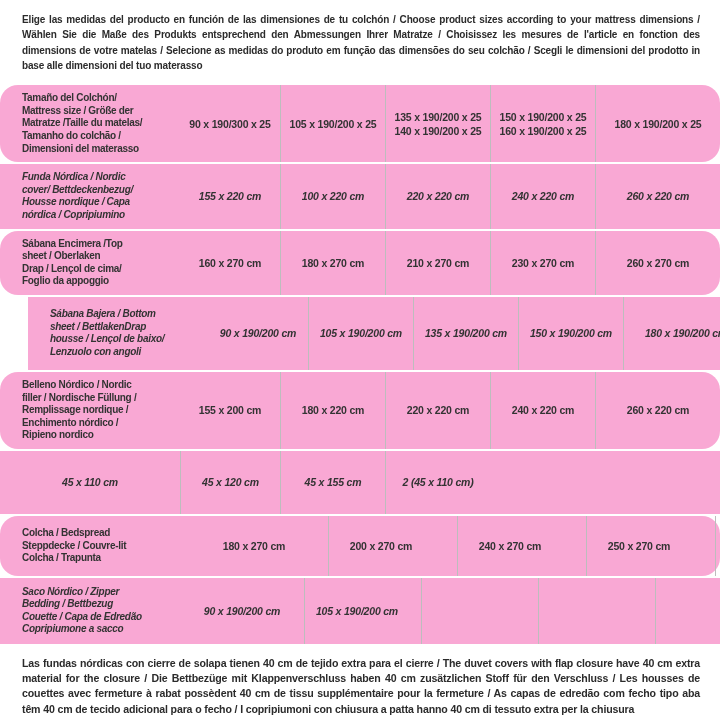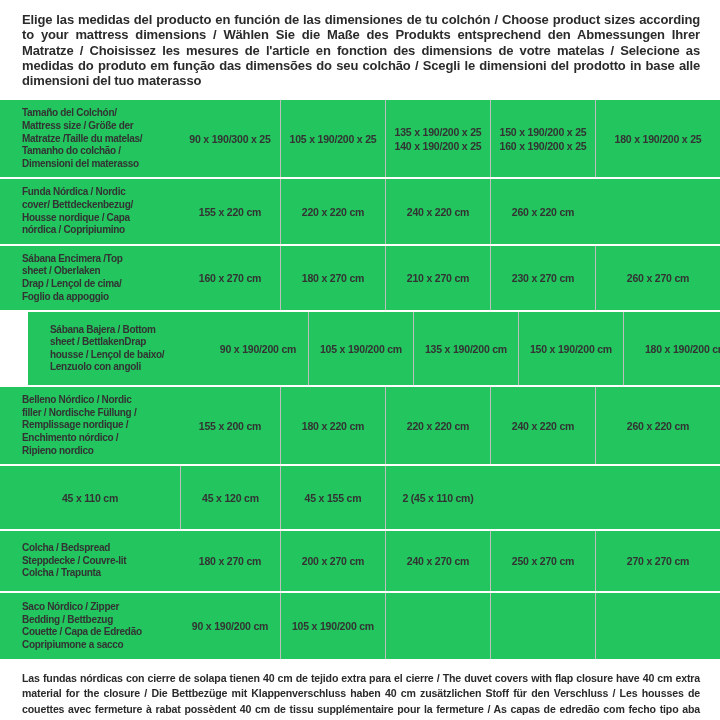--- a/index.html
+++ b/index.html
@@ -7,42 +7,42 @@
     width:720px;height:720px;
     background:#ffffff;
     font-family:"Liberation Sans", sans-serif;
     color:#2e2e2e;
     overflow:hidden;
   }
   .page{width:720px;height:720px;overflow:hidden;}
   .intro{
     padding:12px 20px 0 22px;
     font-weight:bold;
-    font-size:13px;
+    font-size:10px;
     line-height:15.3px;
     letter-spacing:-0.15px;
     text-align:justify;
     color:#2b2b2b;
   }
   .size-table{margin-top:12px;}
   .t-row{
     display:grid;
     grid-template-columns:180px 100px 105px 105px 105px 125px;
     margin-bottom:2px;
   }
-  .t-row.shade{background:#22c55e;}
-  .t-row.light{background:#22c55e;}
+  .t-row.shade{background:#f9a8d4;border-radius:18px;}
+  .t-row.light{background:#f9a8d4;font-style:italic;}
   .t-row.r1{min-height:73px;}
   .t-row.r2{min-height:63px;}
   .t-row.r3{min-height:60px;}
   .t-row.r4{min-height:73px;margin-left:28px;}
   .t-row.r5{min-height:66px;}
   .t-row.r6{min-height:63px;}
-  .t-row.r7{min-height:60px;}
-  .t-row.r8{min-height:66px;}
+  .t-row.r7{min-height:60px;gap:24px;}
+  .t-row.r8{min-height:66px;gap:12px;}
   .cell{display:flex;align-items:center;}
   .cell.label{
     padding:7px 4px 7px 22px;
     font-size:10px;
     line-height:12.6px;
     font-weight:bold;
     letter-spacing:-0.3px;
     white-space:pre-line;
     color:#333333;
   }
@@ -90,20 +90,21 @@
 160 x 190/200 x 25</div>
       <div class="cell val">180 x 190/200 x 25</div>
     </div>
 
     <div class="t-row light r2">
       <div class="cell label">Funda Nórdica /  Nordic
 cover/ Bettdeckenbezug/
 Housse nordique  / Capa
 nórdica / Copripiumino</div>
       <div class="cell val">155 x 220 cm</div>
+      <div class="cell val">100 x 220 cm</div>
       <div class="cell val">220 x 220 cm</div>
       <div class="cell val">240 x 220 cm</div>
       <div class="cell val">260 x 220 cm</div>
     </div>
 
     <div class="t-row shade r3">
       <div class="cell label">Sábana Encimera /Top
 sheet / Oberlaken
 Drap / Lençol de cima/
 Foglio da appoggio</div>

